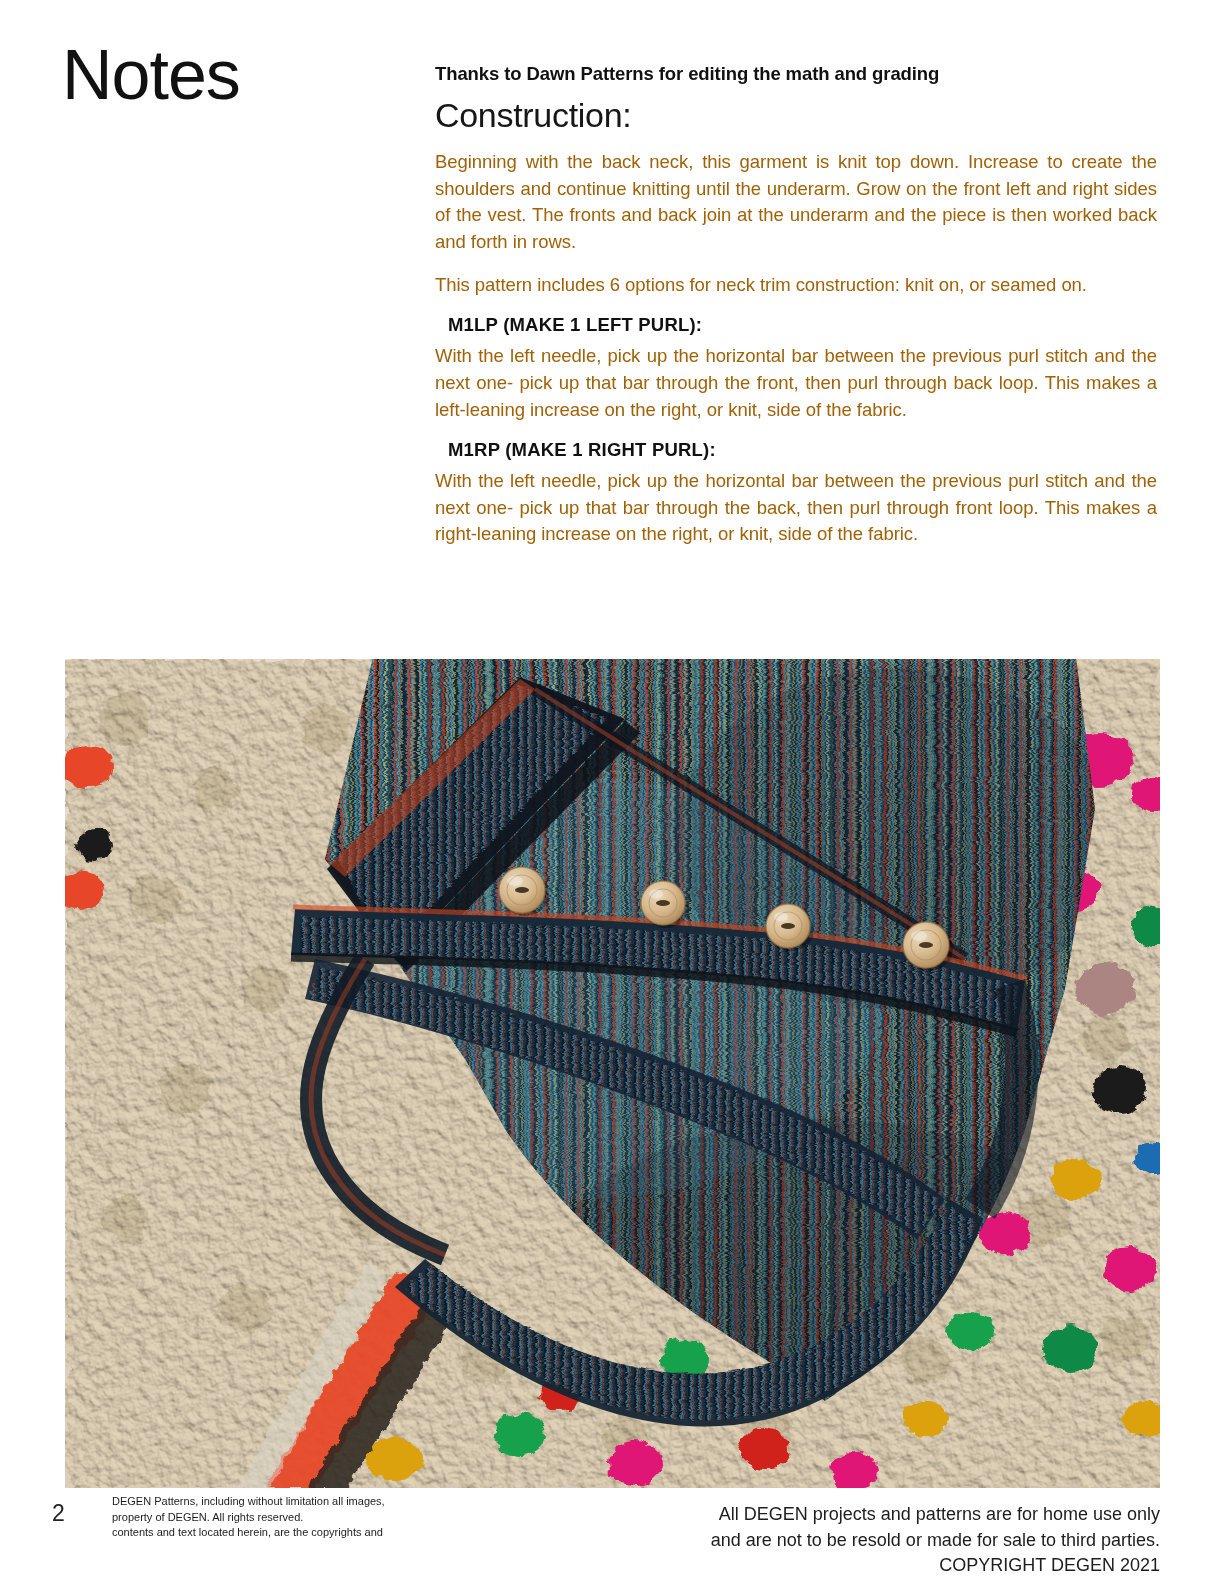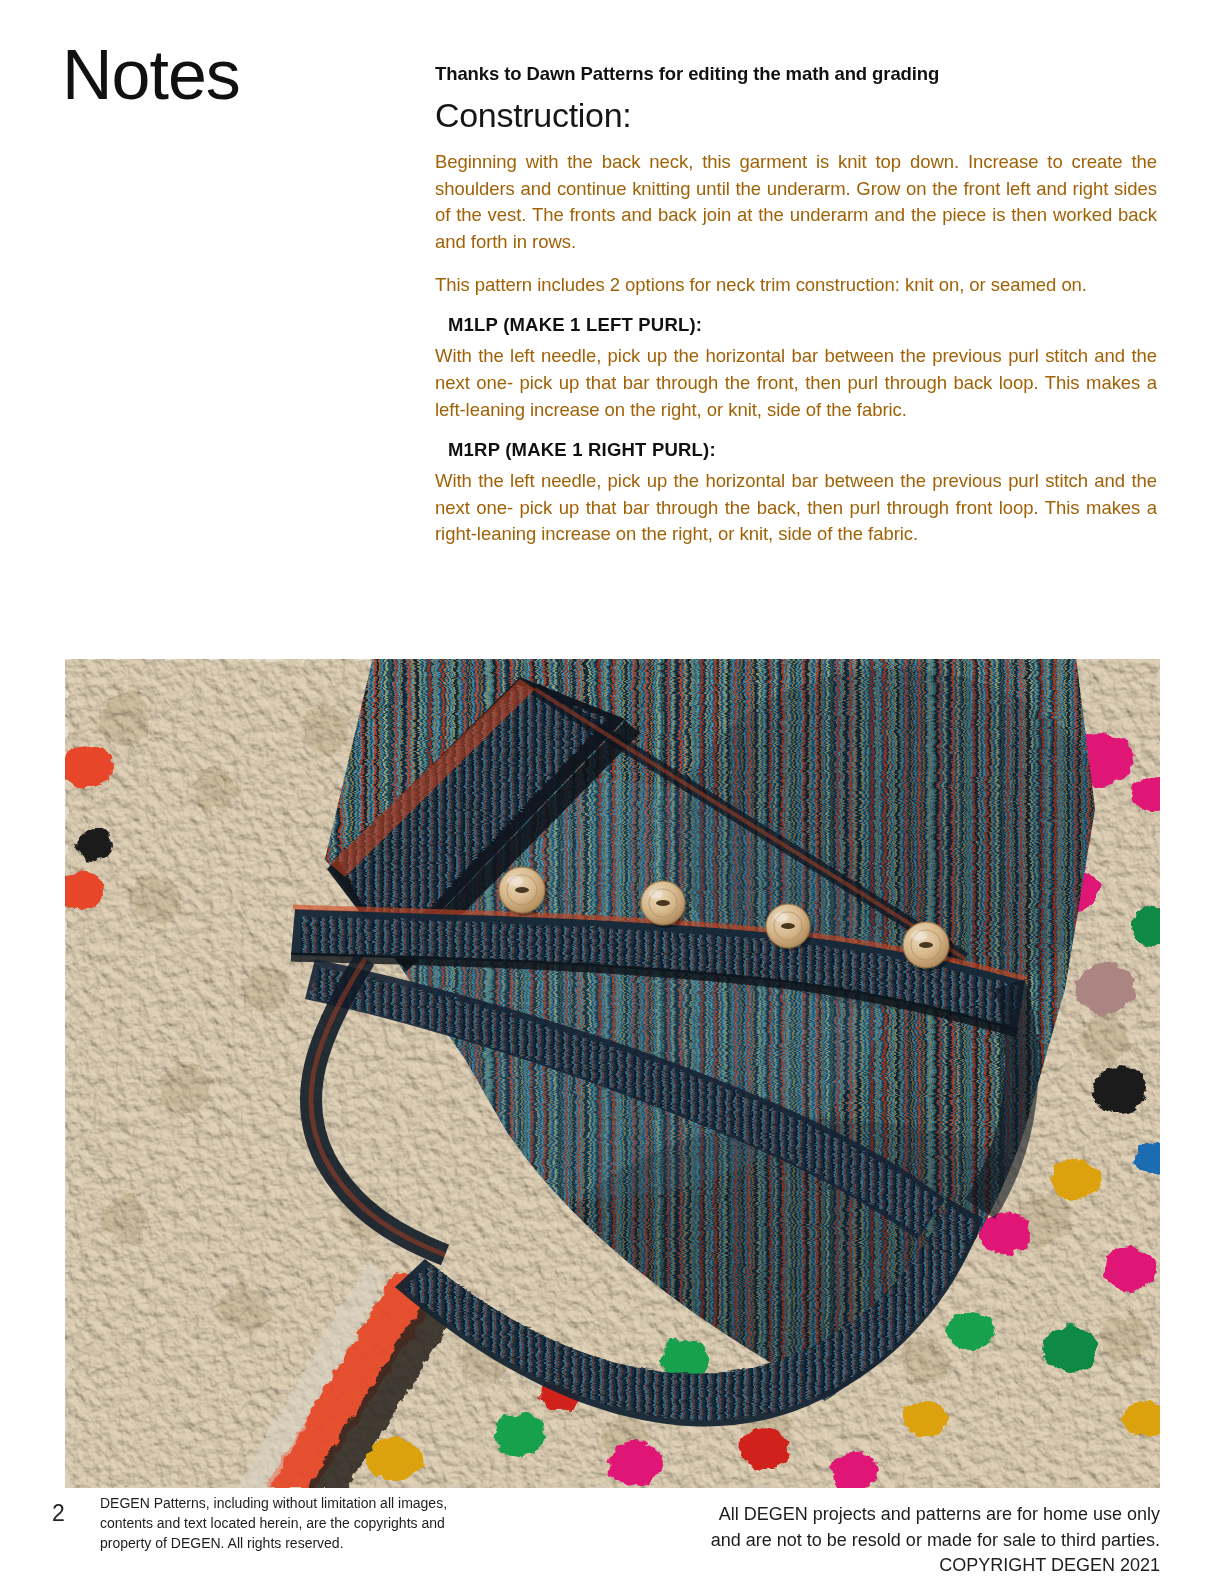--- a/index.html
+++ b/index.html
@@ -83,22 +83,22 @@
   }
   .photo svg { display: block; width: 100%; height: 100%; }
 
   
   .footer { position: absolute; left: 0; top: 1494px; width: 1224px; height: 90px; }
   .page-num {
     position: absolute; left: 52px; top: 6px;
     font-size: 23px; font-weight: 300; color: #222;
   }
   .foot-left {
-    position: absolute; left: 100px; top: 0px; width: 470px;
-    font-size: 14px; line-height: 1.42; color: #1d1d1d;
+    position: absolute; left: 112px; top: 0px; width: 470px;
+    font-size: 11px; line-height: 1.42; color: #1d1d1d;
     text-align: left;
   }
   .foot-right {
     position: absolute; right: 64px; top: 8px; width: 520px;
     font-size: 18px; line-height: 1.42; color: #1d1d1d;
     text-align: right;
   }
   .foot-left div, .foot-right div { white-space: nowrap; }
 </style>
 </head>
@@ -107,21 +107,21 @@
 <div class="page-title">Notes</div>
 
 <div class="col">
 
   <p class="credit">Thanks to Dawn Patterns for editing the math and grading</p>
 
   <h2 class="section">Construction:</h2>
 
   <p class="body">Beginning with the back neck, this garment is knit top down. Increase to create the shoulders and continue knitting until the underarm.  Grow on the front left and right sides of the vest. The fronts and back join at the underarm and the piece is then worked back and forth in rows.</p>
 
-  <p class="body nojust">This pattern includes 2 options for neck trim construction: knit on, or seamed on.</p>
+  <p class="body nojust">This pattern includes 6 options for neck trim construction: knit on, or seamed on.</p>
 
 
   <div class="block">
     <h3 class="sub">M1LP (MAKE 1 LEFT PURL):</h3>
     <p class="body last">With the left needle, pick up the horizontal bar between the previous purl stitch and the next one- pick up that bar through the front, then purl through back loop. This makes a left-leaning increase on the right, or knit, side of the fabric.</p>
   </div>
 
   <div class="block">
     <h3 class="sub">M1RP (MAKE 1 RIGHT PURL):</h3>
     <p class="body last">With the left needle, pick up the horizontal bar between the previous purl stitch and the next one- pick up that bar through the back, then purl through front loop. This makes a right-leaning increase on the right, or knit, side of the fabric.</p>
@@ -387,22 +387,22 @@
       <rect width="1095" height="829" fill="#2a1f10" opacity="0.045"></rect>
     </g>
   </svg>
 </div>
 
 <div class="footer">
   <div class="page-num">2</div>
 
   <div class="foot-left">
     <div>DEGEN Patterns, including without limitation all images,</div>
+    <div>property of DEGEN. All rights reserved.</div>
     <div>contents and text located herein, are the copyrights and</div>
-    <div>property of DEGEN. All rights reserved.</div>
   </div>
 
   <div class="foot-right">
     <div>All DEGEN projects and patterns are for home use only</div>
     <div>and are not to be resold or made for sale to third parties.</div>
     <div>COPYRIGHT DEGEN 2021</div>
   </div>
 </div>
 
 </body></html>

